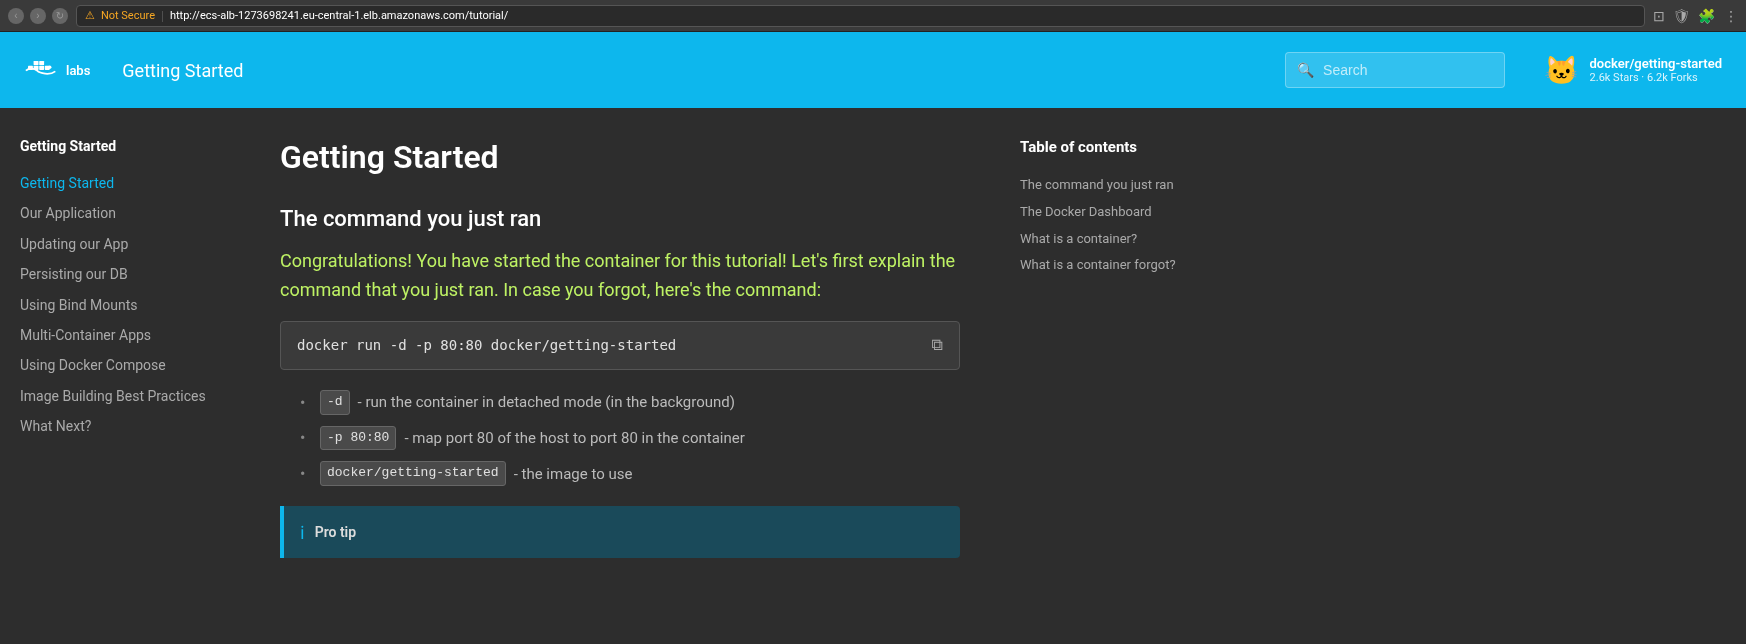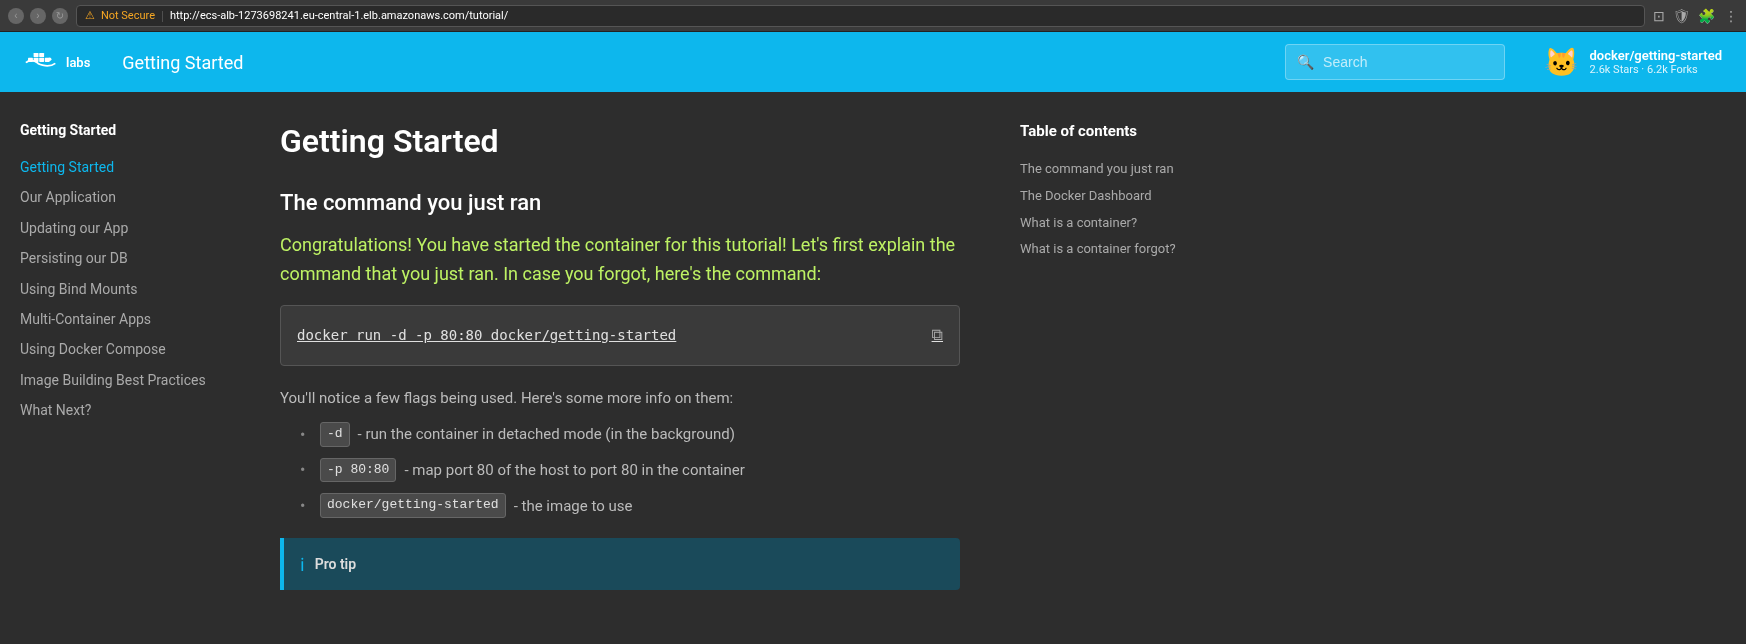--- a/index.html
+++ b/index.html
@@ -9,21 +9,21 @@
     .browser-chrome { background: #3a3a3a; height: 32px; display: flex; align-items: center; padding: 0 8px; gap: 8px; border-bottom: 1px solid #222; }
     .browser-controls { display: flex; gap: 6px; align-items: center; }
     .browser-btn { width: 16px; height: 16px; border-radius: 50%; background: #666; border: none; cursor: pointer; display: flex; align-items: center; justify-content: center; color: #999; font-size: 10px; }
     .browser-addressbar { flex: 1; background: #2a2a2a; border: 1px solid #555; border-radius: 4px; height: 22px; display: flex; align-items: center; padding: 0 8px; gap: 6px; font-size: 12px; color: #ccc; }
     .browser-addressbar .warning { color: #f5a623; font-size: 11px; }
     .browser-addressbar .url { color: #aaa; font-size: 11px; }
     .browser-addressbar .url span { color: #fff; }
     .browser-right-icons { display: flex; gap: 8px; align-items: center; color: #aaa; font-size: 14px; }
 
     
-    .top-nav { background: #0db7ed; height: 60px; display: flex; align-items: center; padding: 0 24px; gap: 20px; }
+    .top-nav { background: #0db7ed; height: 76px; display: flex; align-items: center; padding: 0 24px; gap: 20px; }
     .docker-logo { display: flex; align-items: center; gap: 6px; font-size: 18px; font-weight: 700; color: white; }
     .logo-icon { width: 36px; height: 28px; }
     .labs-text { font-size: 13px; font-weight: 600; color: white; }
     .nav-title { color: white; font-size: 18px; font-weight: 400; margin-left: 12px; }
     .nav-spacer { flex: 1; }
     .search-box { background: rgba(255,255,255,0.15); border: 1px solid rgba(255,255,255,0.3); border-radius: 4px; height: 36px; display: flex; align-items: center; padding: 0 12px; gap: 8px; color: white; width: 220px; }
     .search-box input { background: transparent; border: none; color: white; font-size: 14px; outline: none; width: 100%; }
     .search-box input::placeholder { color: rgba(255,255,255,0.7); }
     .github-area { display: flex; align-items: center; gap: 10px; color: white; margin-left: 20px; }
     .github-cat-icon { font-size: 28px; color: white; }
@@ -38,21 +38,21 @@
     .sidebar { width: 240px; min-width: 240px; padding: 30px 20px; background: #2d2d2d; }
     .sidebar-section-title { color: #fff; font-weight: 700; font-size: 14px; margin-bottom: 14px; }
     .sidebar-item { display: block; padding: 4px 0; font-size: 14px; color: #aaa; cursor: pointer; text-decoration: none; line-height: 1.6; }
     .sidebar-item.active { color: #0db7ed; }
 
     
     .main-content { flex: 1; padding: 30px 40px; max-width: 760px; }
     .page-title { color: #fff; font-size: 32px; font-weight: 600; margin-bottom: 30px; }
     .section-title { color: #fff; font-size: 22px; font-weight: 500; margin-bottom: 16px; }
     .paragraph { color: #bef264; line-height: 1.6; margin-bottom: 16px; font-size: 18px; }
-    .code-block { background: #3a3a3a; border: 1px solid #555; border-radius: 4px; padding: 20px 16px; font-family: 'Courier New', monospace; font-size: 14px; color: #e0e0e0; display: flex; align-items: center; justify-content: space-between; margin-bottom: 20px; text-decoration: underline; }
+    .code-block { background: #3a3a3a; border: 1px solid #555; border-radius: 4px; padding: 14px 16px; font-family: 'Courier New', monospace; font-size: 14px; color: #e0e0e0; display: flex; align-items: center; justify-content: space-between; margin-bottom: 20px; }
     .copy-icon { color: #aaa; cursor: pointer; font-size: 16px; }
     .flags-text { color: #bbb; margin-bottom: 12px; font-size: 15px; line-height: 1.6; }
     .bullet-list { list-style: none; padding-left: 20px; }
     .bullet-list li { display: flex; align-items: center; gap: 8px; margin-bottom: 10px; color: #bbb; font-size: 15px; line-height: 1.6; }
     .bullet-list li::before { content: '•'; color: #888; font-size: 16px; min-width: 12px; }
     .inline-code { background: #4a4a4a; border: 1px solid #666; border-radius: 3px; padding: 1px 6px; font-family: 'Courier New', monospace; font-size: 13px; color: #e0e0e0; white-space: nowrap; }
     .pro-tip { background: #1a4a5a; border-left: 4px solid #0db7ed; padding: 14px 16px; border-radius: 0 4px 4px 0; display: flex; align-items: center; gap: 10px; margin-top: 20px; }
     .pro-tip-icon { color: #0db7ed; font-size: 18px; }
     .pro-tip-text { color: #ddd; font-size: 14px; font-weight: 600; }
 
@@ -134,21 +134,20 @@
   <main class="main-content">
     <h1 class="page-title">Getting Started</h1>
     <h2 class="section-title">The command you just ran</h2>
     <p class="paragraph">Congratulations! You have started the container for this tutorial! Let's first explain the command that you just ran. In case you forgot, here's the command:</p>
 
     <div class="code-block">
       <code>docker run -d -p 80:80 docker/getting-started</code>
       <span class="copy-icon">⧉</span>
     </div>
 
-    <p class="flags-text">You'll notice a few flags being used. Here's some more info on them:</p>
 
     <ul class="bullet-list">
       <li>
         <span class="inline-code">-d</span>
         <span>- run the container in detached mode (in the background)</span>
       </li>
       <li>
         <span class="inline-code">-p 80:80</span>
         <span>- map port 80 of the host to port 80 in the container</span>
       </li>

